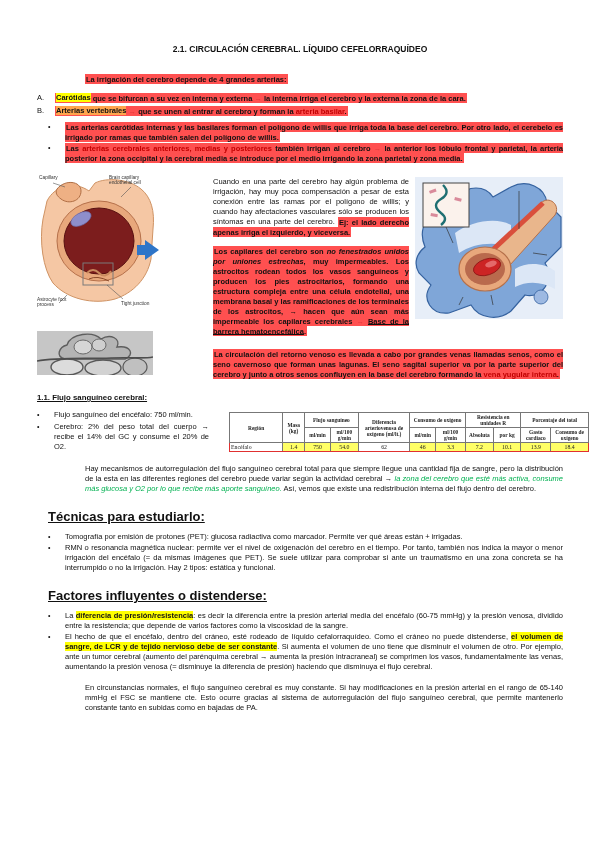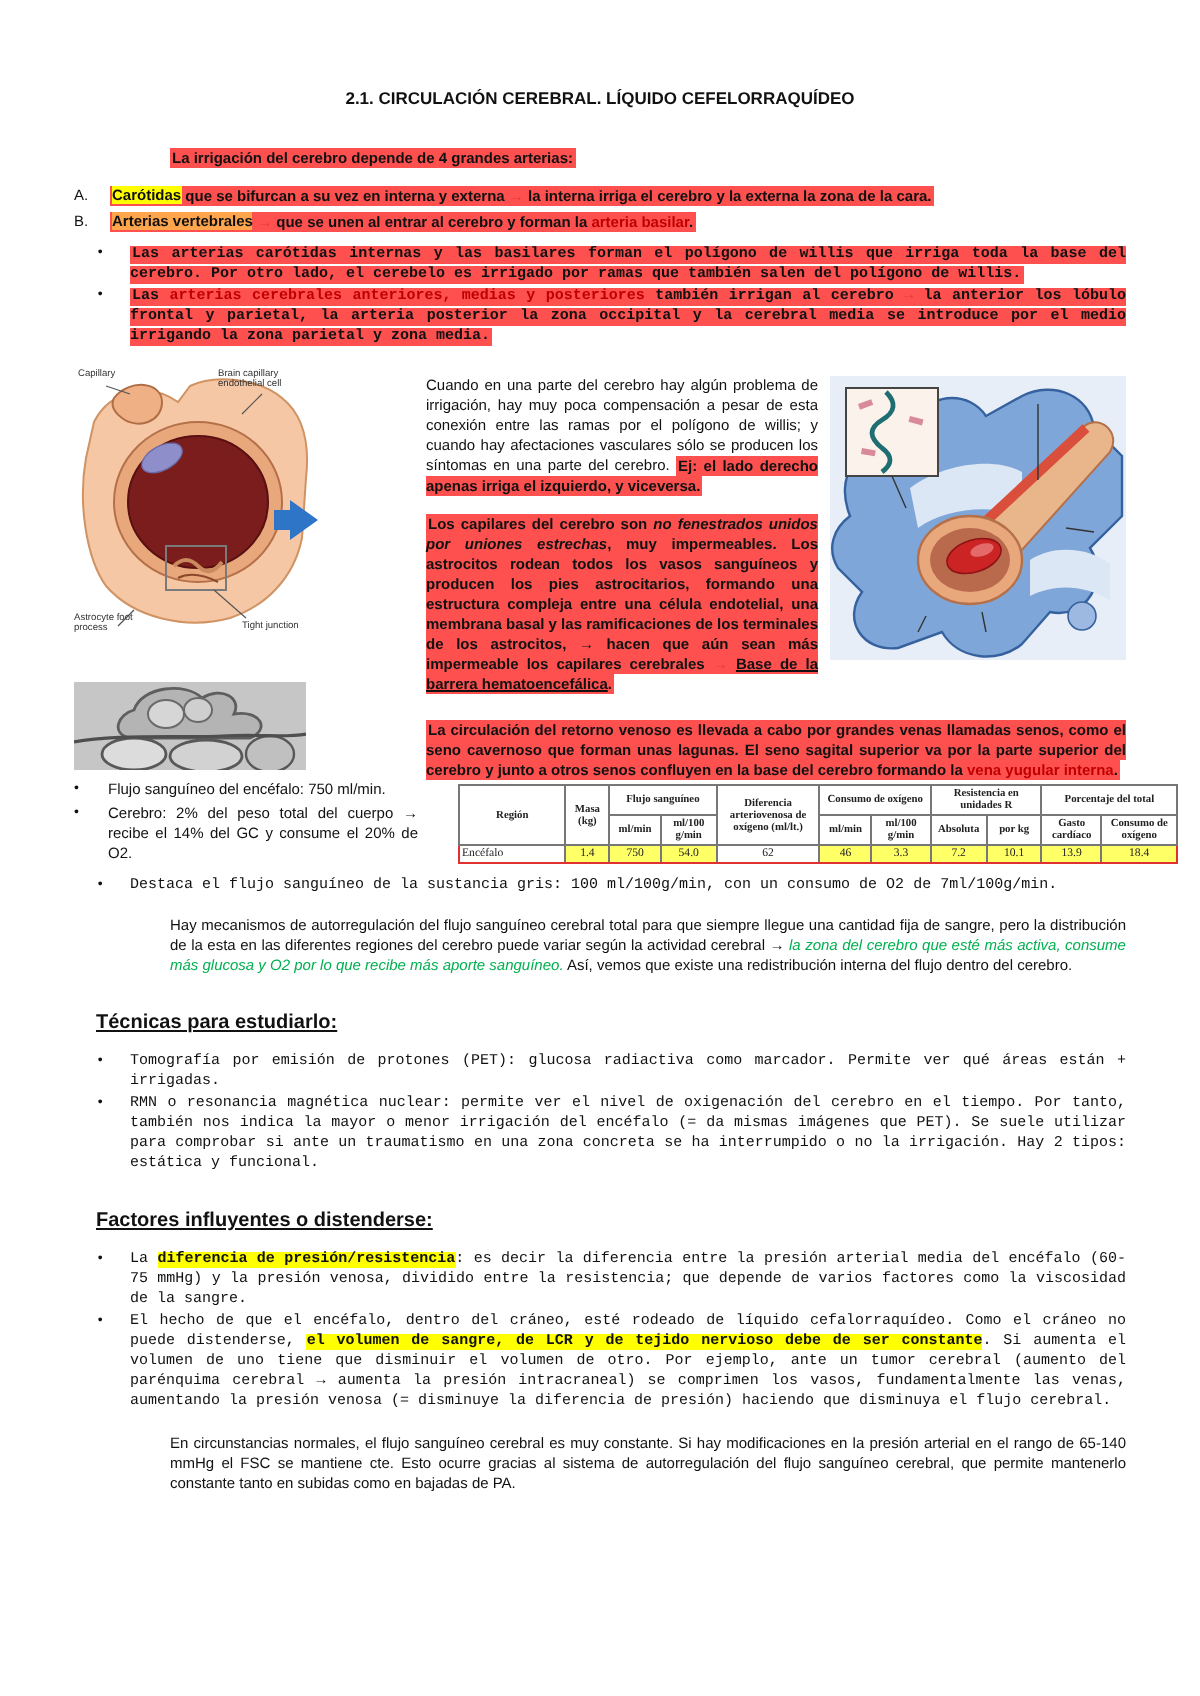--- a/index.html
+++ b/index.html
@@ -18,21 +18,21 @@
   .green-italic { color:#00b050; font-style:italic; }
   .arrow-hidden { color:#e23b3b; }
   .italic { font-style:italic; }
   .bold { font-weight:bold; }
   .underlined { text-decoration:underline; }
 
   .intro { margin-bottom:9px; font-size:7.5px; }
   .abc-item { display:flex; font-size:7.5px; line-height:10px; margin-bottom:3px; }
   .abc-label { width:18px; flex:none; }
 
-  .bullets { margin:6px 0 0 11px;font-family:Liberation Mono, monospace; }
+  .bullets { margin:6px 0 0 11px; }
   .bullet { display:flex; font-size:7.5px; line-height:10px; margin-bottom:1px; }
   .bullet .dot { width:17px; flex:none; font-size:7px; }
   .bullet .btext { flex:1; text-align:justify; }
 
   
   .figrow { display:flex; margin-top:12px;align-items:flex-end; }
   .figcol-left { width:122px; flex:none; }
   .fig-frame { position:relative; }
   .fig-label { position:absolute; font-size:4.8px; line-height:5.4px; color:#333; }
   .figcol-right { flex:1; margin-left:6px; }
@@ -52,21 +52,21 @@
   table.datatable th, table.datatable td { border:0.5px solid #777; text-align:center; padding:1px 1px; vertical-align:middle; }
   table.datatable th { font-weight:bold; }
   tr.hl-row td { border-top:1.2px solid #e03030; border-bottom:1.2px solid #e03030; font-size:5.8px; }
   tr.hl-row td:first-child { border-left:1.2px solid #e03030; text-align:left; }
   tr.hl-row td:last-child { border-right:1.2px solid #e03030; }
   td.cell-yellow { background:#ffff66; }
 
   .afterpara { margin-top:10px; }
 
   .h3wrap { margin:13px 0 7px 0; }
-  .h3 { font-size:10px; font-weight:bold; text-decoration:underline; padding-left:11px;margin-top:16px; }
+  .h3 { font-size:13px; font-weight:bold; text-decoration:underline; padding-left:11px;margin-top:16px; }
   .final { margin-top:11px; }
 </style>
 </head>
 <body>
 
 <div class="page">
 
   <div class="title">2.1. CIRCULACIÓN CEREBRAL. LÍQUIDO CEFELORRAQUÍDEO</div>
 
 
@@ -159,20 +159,21 @@
             <line x1="48" y1="120" x2="44" y2="128" stroke="#333" stroke-width="0.7"></line>
             <line x1="76" y1="118" x2="78" y2="128" stroke="#333" stroke-width="0.7"></line>
             <circle cx="126" cy="120" r="7" fill="#9db9e2" stroke="#35629f" stroke-width="0.8"></circle>
           </svg>
         </div>
       </div>
       <div class="para venous"><span class="hl-red"><span>La circulación del retorno venoso es llevada a cabo por grandes venas llamadas senos, como el seno cavernoso que forman unas lagunas. El seno sagital superior va por la parte superior del cerebro y junto a otros senos confluyen en la base del cerebro formando la </span><span class="red-text">vena yugular interna</span><span>.</span></span></div>
     </div>
   </div>
 
+  <div class="h2">1.1. Flujo sanguíneo cerebral:</div>
 
   <div class="s11row">
     <div class="s11bullets">
       <div class="bullet">
         <span class="dot">•</span>
         <span class="btext">Flujo sanguíneo del encéfalo: 750 ml/min.</span>
       </div>
       <div class="bullet">
         <span class="dot">•</span>
         <span class="btext">Cerebro: 2% del peso total del cuerpo → recibe el 14% del GC y consume el 20% de O2.</span>
@@ -224,26 +225,20 @@
           <td class="cell-yellow">7.2</td>
           <td class="cell-yellow">10.1</td>
           <td class="cell-yellow">13.9</td>
           <td class="cell-yellow">18.4</td>
         </tr>
       </tbody>
         </table>
     </div>
   </div>
 
-  <div class="bullets" style="margin-top:4px;">
-    <div class="bullet">
-      <span class="dot">•</span>
-      <span class="btext">Destaca el flujo sanguíneo de la sustancia gris: 100 ml/100g/min, con un consumo de O2 de 7ml/100g/min.</span>
-    </div>
-  </div>
 
   <div class="para afterpara"><span>Hay mecanismos de autorregulación del flujo sanguíneo cerebral total para que siempre llegue una cantidad fija de sangre, pero la distribución de la esta en las diferentes regiones del cerebro puede variar según la actividad cerebral → </span><span class="green-italic">la zona del cerebro que esté más activa, consume más glucosa y O2 por lo que recibe más aporte sanguíneo.</span><span>  Así, vemos que existe una redistribución interna del flujo dentro del cerebro.</span></div>
 
   <div class="h3wrap"><span class="h3">Técnicas para estudiarlo:</span></div>
   <div class="bullets" style="margin-top:0;">
     <div class="bullet">
       <span class="dot">•</span>
       <span class="btext">Tomografía por emisión de protones (PET): glucosa radiactiva como marcador. Permite ver qué áreas están + irrigadas.</span>
     </div>
     <div class="bullet">

